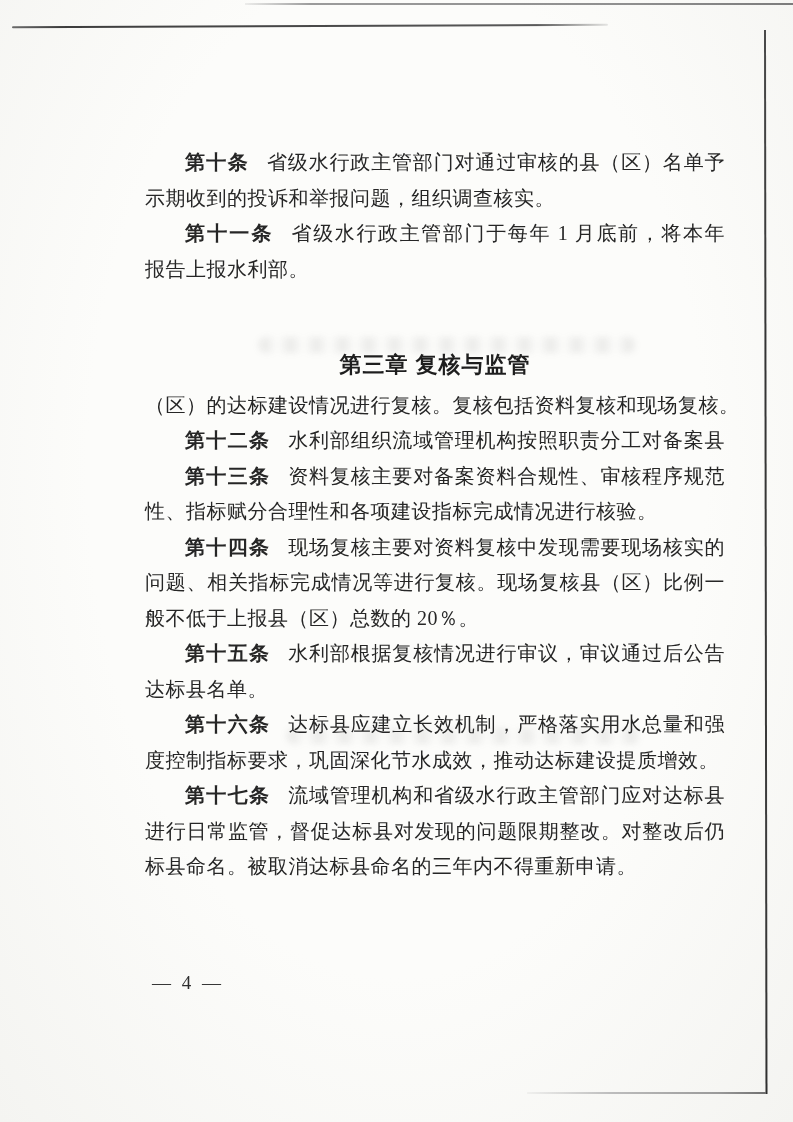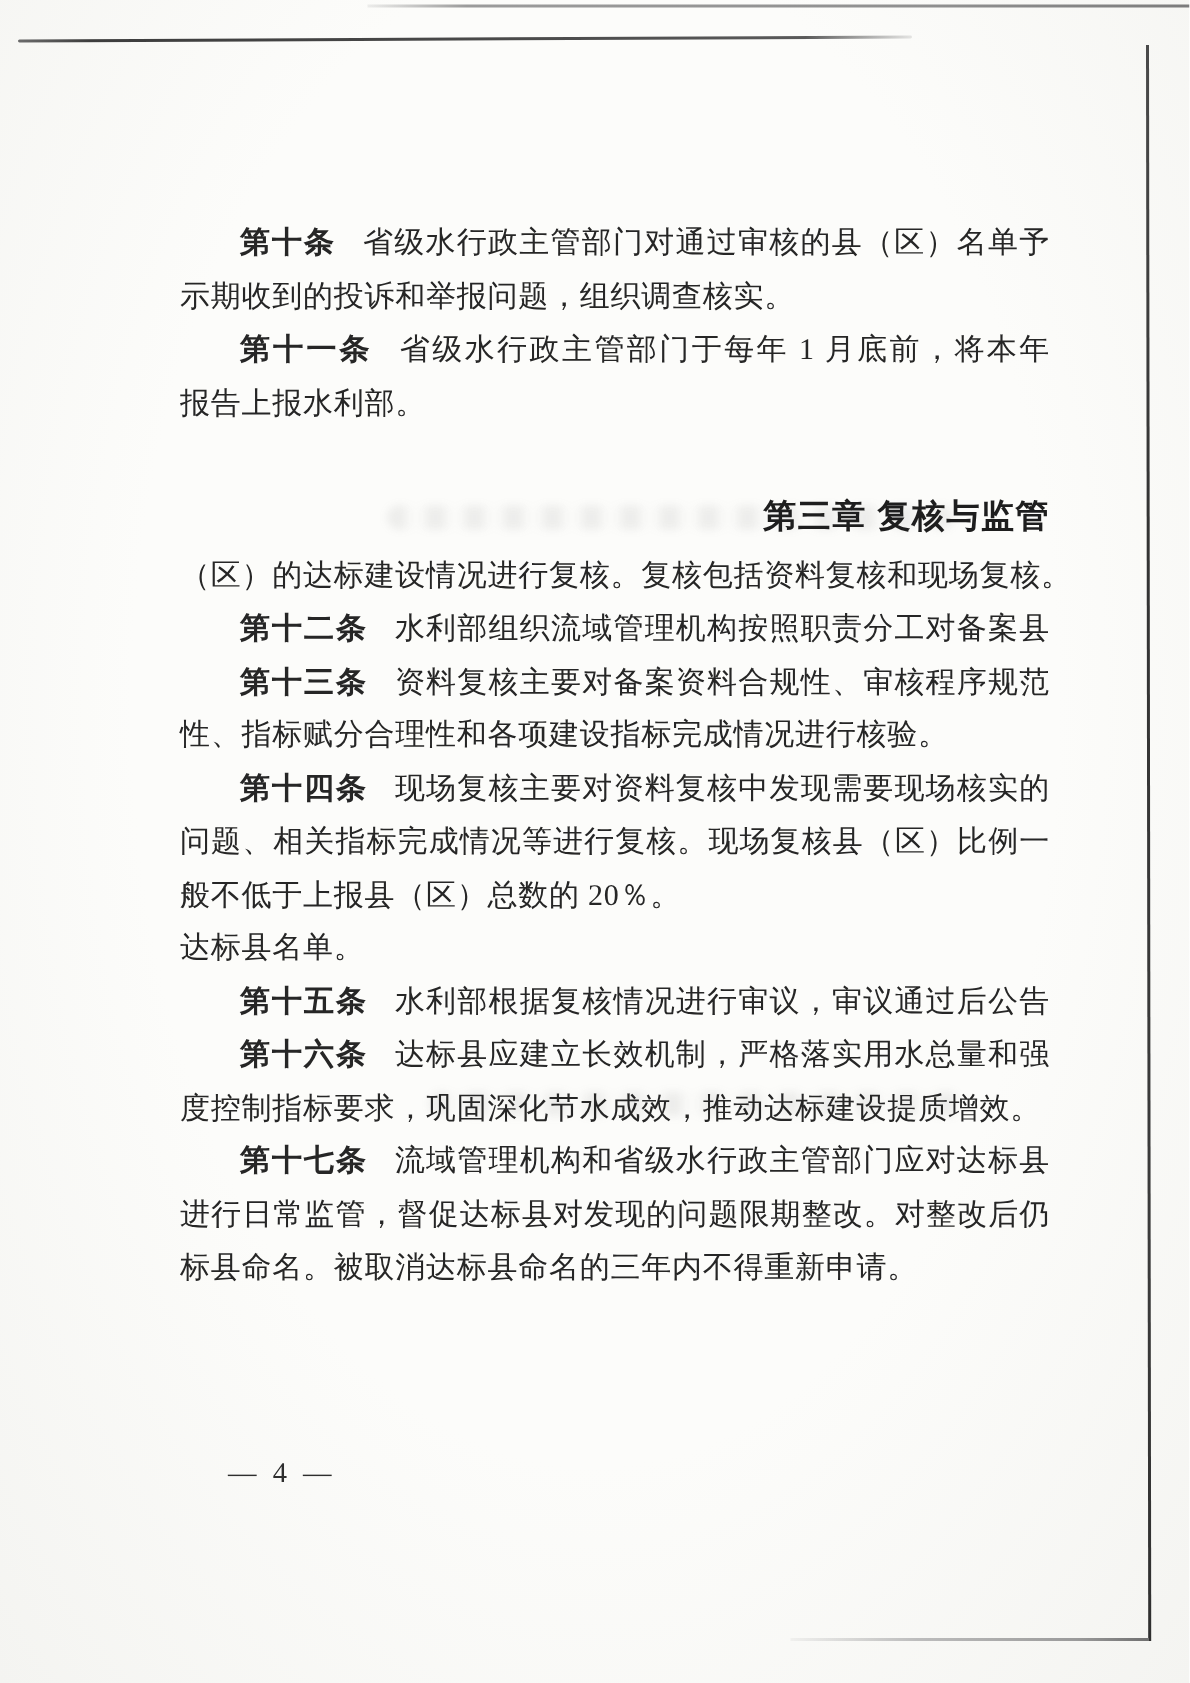--- a/index.html
+++ b/index.html
@@ -7,41 +7,41 @@
     width:793px; height:1122px;
     font-family: "Liberation Serif", "DejaVu Serif", serif;
     overflow:hidden;
   }
   .sheet {
     position:relative; width:793px; height:1122px;
     background: radial-gradient(ellipse at 50% 42%, var(--paper) 55%, #f4f4f1 100%);
     color: var(--ink);
   }
   .text-block {
-    position:absolute; left:120px; top:145px; width:580px;
+    position:absolute; left:145px; top:145px; width:580px;
   }
   .line {
     font-size:20px; line-height:35.5px; height:35.5px;
     white-space:nowrap;
     text-align:justify; text-align-last:justify;
     text-justify:inter-character;
     letter-spacing:0.5px;
     color:var(--ink);
   }
   .line.para-end { text-align-last:left; }
   .line.indent { text-indent:2em; }
   .line b {
     font-family:"Liberation Sans","DejaVu Sans",sans-serif;
     font-weight:700; margin-right:0.9em; letter-spacing:1px;
   }
   .line b:empty { display:none; margin:0; }
   .chapter {
     font-family:"Liberation Sans","DejaVu Sans",sans-serif;
     font-weight:700; font-size:22px; line-height:35.5px; height:35.5px;
-    margin:39px 0 5px 0; text-align:right; letter-spacing:1px;
+    margin:60px 0 5px 0; text-align:center; letter-spacing:1px;
     color:#1e1e1e;
   }
   .page-number {
     position:absolute; left:152px; top:972px;
     font-size:19px; letter-spacing:3px; color:#2e2e2e;
   }
   
   .art-top-edge {
     position:absolute; left:245px; top:3px; width:548px; height:2px;
     background:linear-gradient(to right, rgba(150,150,150,.15), #9b9b9b 12%, #8f8f8f 70%, #7c7c7c);
@@ -89,22 +89,22 @@
 
     <div class="chapter">第三章  复核与监管</div>
 
     <div class="line para-end"><span>（区）的达标建设情况进行复核。复核包括资料复核和现场复核。</span></div>
     <div class="line indent"><b>第十二条</b><span>水利部组织流域管理机构按照职责分工对备案县</span></div>
     <div class="line indent"><b>第十三条</b><span>资料复核主要对备案资料合规性、审核程序规范</span></div>
     <div class="line para-end"><span>性、指标赋分合理性和各项建设指标完成情况进行核验。</span></div>
     <div class="line indent"><b>第十四条</b><span>现场复核主要对资料复核中发现需要现场核实的</span></div>
     <div class="line"><span>问题、相关指标完成情况等进行复核。现场复核县（区）比例一</span></div>
     <div class="line para-end"><span>般不低于上报县（区）总数的 20％。</span></div>
+    <div class="line indent"><b>第十五条</b><span>水利部根据复核情况进行审议，审议通过后公告</span></div>
     <div class="line para-end"><span>达标县名单。</span></div>
-    <div class="line indent"><b>第十五条</b><span>水利部根据复核情况进行审议，审议通过后公告</span></div>
     <div class="line indent"><b>第十六条</b><span>达标县应建立长效机制，严格落实用水总量和强</span></div>
     <div class="line para-end"><span>度控制指标要求，巩固深化节水成效，推动达标建设提质增效。</span></div>
     <div class="line indent"><b>第十七条</b><span>流域管理机构和省级水行政主管部门应对达标县</span></div>
     <div class="line"><span>进行日常监管，督促达标县对发现的问题限期整改。对整改后仍</span></div>
     <div class="line para-end"><span>标县命名。被取消达标县命名的三年内不得重新申请。</span></div>
   </div>
 
   <div class="page-number">— 4 —</div>
 </div>
 

